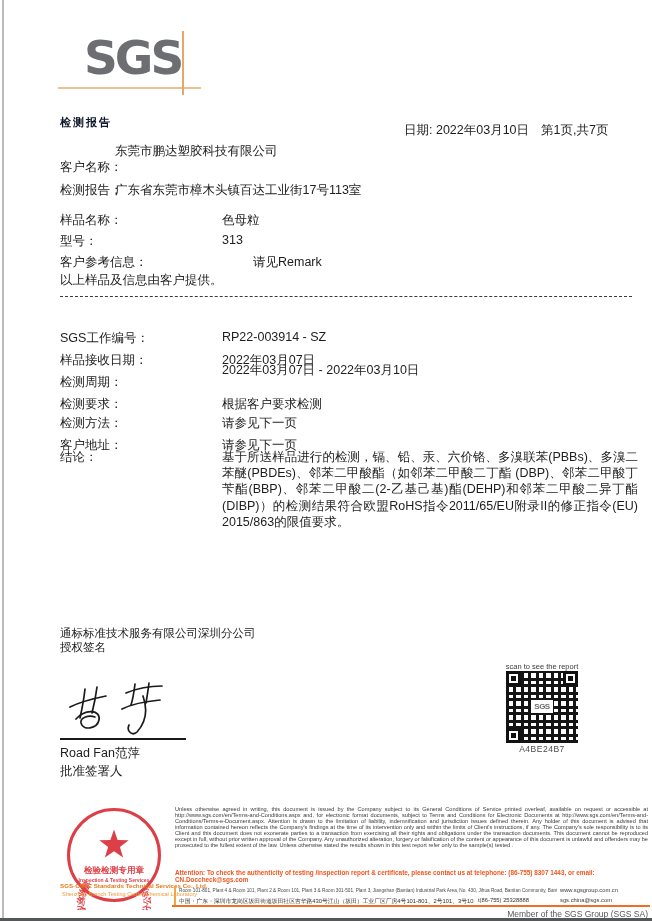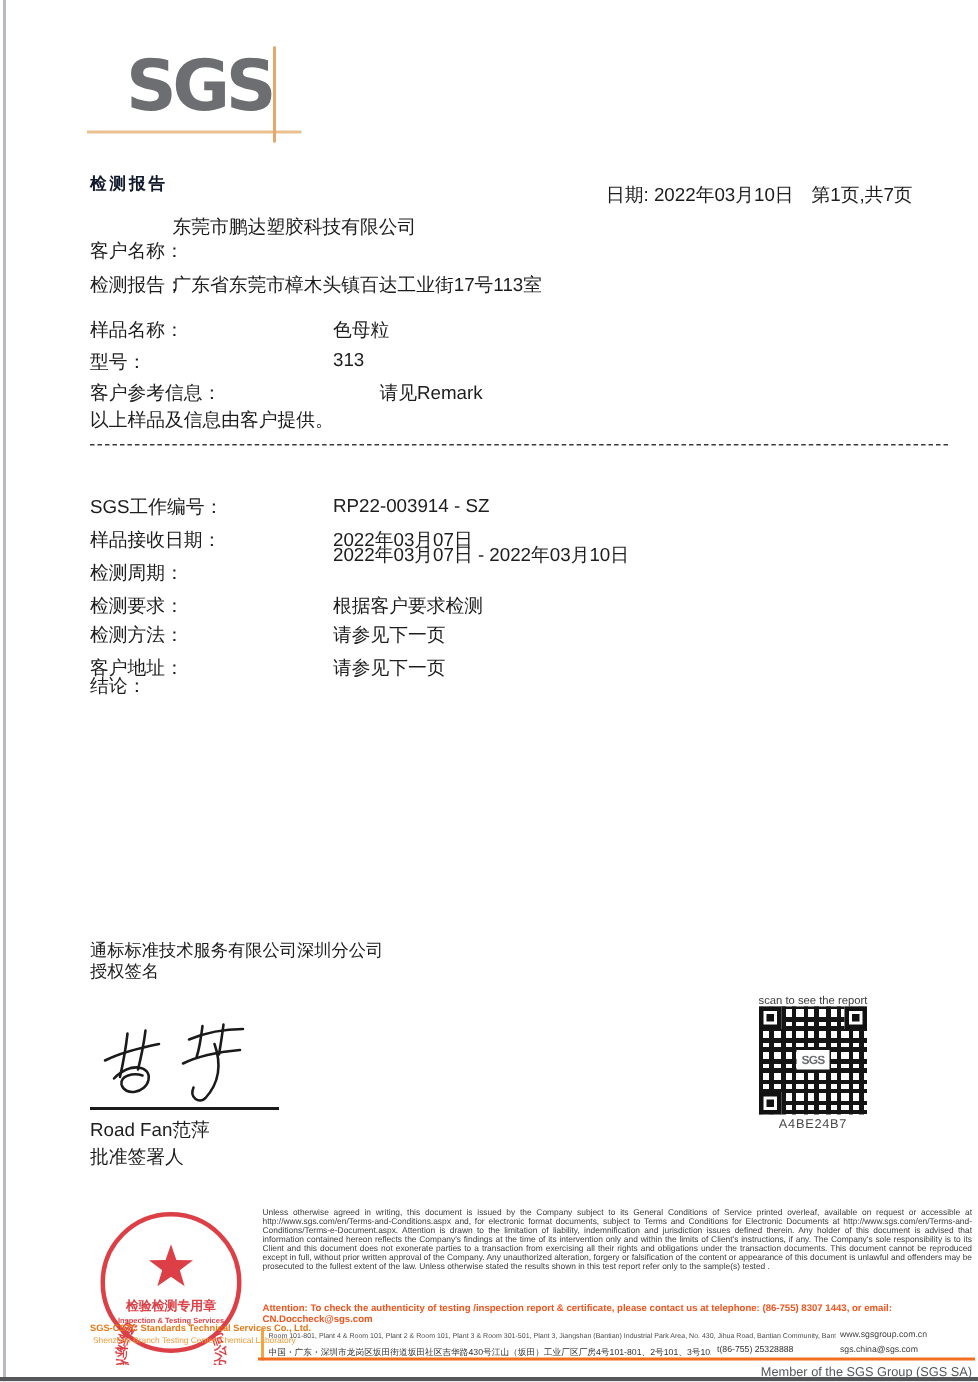--- a/index.html
+++ b/index.html
@@ -124,20 +124,21 @@
   <div class="row">
     <span class="lbl" style="top:415px;">检测方法：</span>
     <span class="val-wide" style="top:415px;">请参见下一页</span>
   </div>
   <div class="row">
     <span class="lbl" style="top:437px;">客户地址：</span>
     <span class="val-wide" style="top:437px;">请参见下一页</span>
   </div>
 
   <span class="lbl row" style="top:449px;">结论：</span>
+  <div class="abs conclusion">基于所送样品进行的检测，镉、铅、汞、六价铬、多溴联苯(PBBs)、多溴二苯醚(PBDEs)、邻苯二甲酸酯（如邻苯二甲酸二丁酯 (DBP)、邻苯二甲酸丁苄酯(BBP)、邻苯二甲酸二(2-乙基己基)酯(DEHP)和邻苯二甲酸二异丁酯(DIBP)）的检测结果符合欧盟RoHS指令2011/65/EU附录II的修正指令(EU) 2015/863的限值要求。</div>
 
   <div class="abs sig-company">通标标准技术服务有限公司深圳分公司</div>
   <div class="abs sig-auth">授权签名</div>
   <div class="abs sig-canvas" aria-label="范萍">
     <svg width="124" height="54" viewBox="0 0 124 54">
       <g fill="none" stroke="#1a1a1a" stroke-width="1.7" stroke-linecap="round">
         <path d="M6,25 C18,19 32,16 42,14"></path>
         <path d="M21,7 C20,16 18,27 16,36"></path>
         <path d="M33,5 C32,13 30,23 28,31"></path>
         <path d="M12,37 C22,26 37,28 35,38 C33,47 19,49 17,41 C16,35 25,33 31,35"></path>

